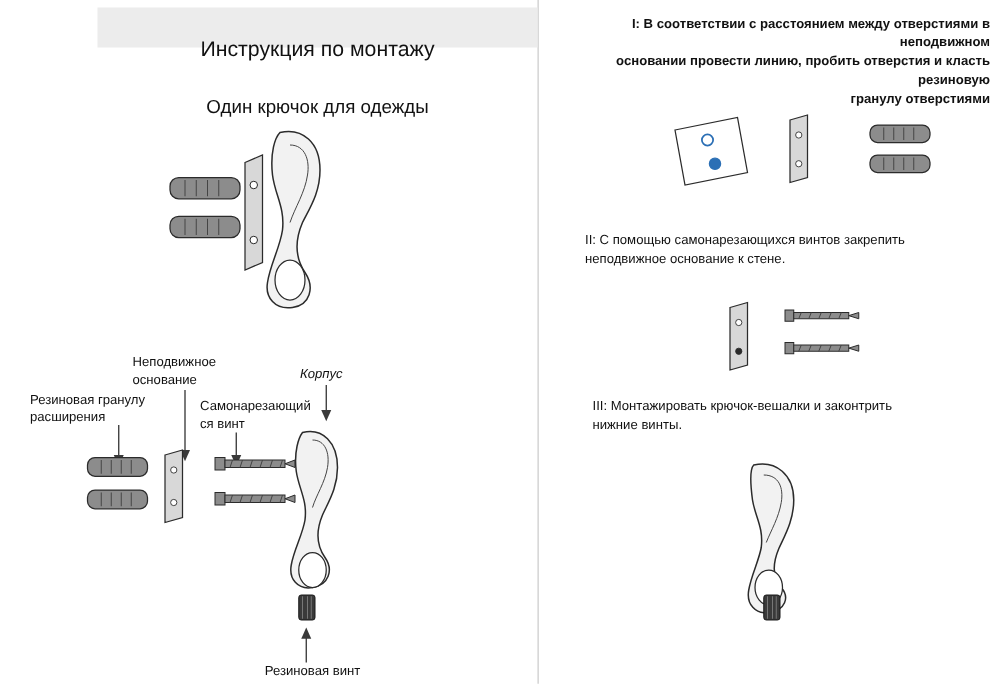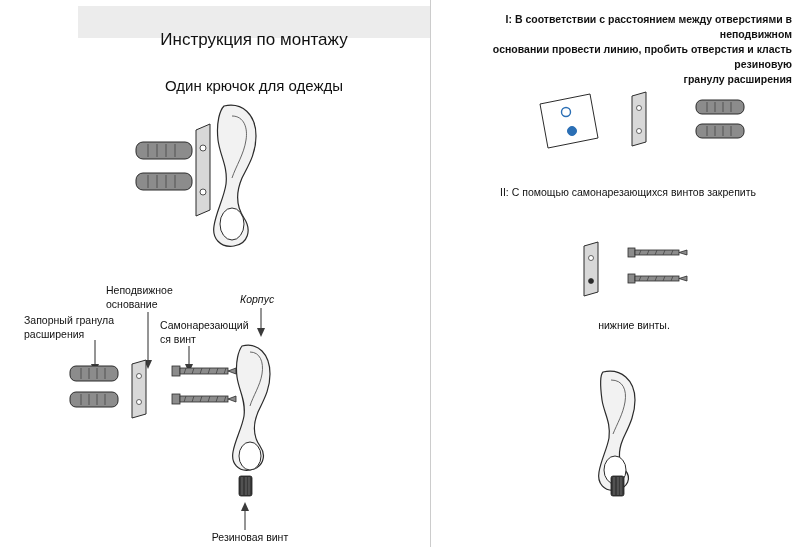--- a/index.html
+++ b/index.html
@@ -58,21 +58,20 @@
     position: absolute;
     font-size: 10.5px;
     line-height: 14px;
     color: #111;
   }
   .right-step {
     position: absolute;
     font-size: 10.5px;
     line-height: 15px;
     color: #111;
-    text-align: center;
   }
   .arrow {
     position: absolute;
   }
   svg { display: block; overflow: visible; }
   .ln { stroke: #2b2b2b; fill: none; stroke-width: 1; }
   .ln-thin { stroke: #444; fill: none; stroke-width: 0.8; }
   .fill-dark { fill: #3a3a3a; }
   .fill-mid { fill: #8c8c8c; }
   .fill-light { fill: #f2f2f2; }
@@ -116,21 +115,21 @@
 
       <g>
         <path d="M104 6 C122 2 136 14 136 36 C136 54 128 66 122 78 C116 92 116 106 124 118 C132 130 128 144 114 146 C100 148 92 138 94 126 C96 112 104 98 106 84 C108 66 100 56 98 40 C96 22 100 10 104 6 Z" class="fill-light" stroke="#2b2b2b" stroke-width="1.2"></path>
         <path d="M112 16 C124 16 128 28 126 40 C124 54 116 66 112 78" class="ln-thin"></path>
         <ellipse cx="112" cy="124" rx="12" ry="16" class="fill-white" stroke="#2b2b2b" stroke-width="1"></ellipse>
       </g>
     </svg>
   </div>
 
   <div class="caption" style="left:24px; top:313px; width:110px;">
-    <div>Запорный гранула</div>
+    <div>Резиновая гранулу</div>
     <div>расширения</div>
   </div>
 
   <div class="caption" style="left:106px; top:283px; width:90px;">
     <div>Неподвижное</div>
     <div>основание</div>
   </div>
 
   <div class="caption" style="left:160px; top:318px; width:90px;">
     <div>Самонарезающий</div>
@@ -233,21 +232,21 @@
       <rect x="3" y="2" width="13" height="20" rx="2" class="fill-dark" stroke="#1a1a1a" stroke-width="0.8"></rect>
       <line x1="6" y1="3" x2="6" y2="21" stroke="#777" stroke-width="0.8"></line>
       <line x1="10" y1="3" x2="10" y2="21" stroke="#777" stroke-width="0.8"></line>
       <line x1="13" y1="3" x2="13" y2="21" stroke="#777" stroke-width="0.8"></line>
     </svg>
   </div>
 
   <div class="right-step" style="left:452px; top:12px; width:340px; text-align:right;font-weight:bold;">
     <div>I: В соответствии с расстоянием между отверстиями в неподвижном</div>
     <div>основании провести линию, пробить отверстия и класть резиновую</div>
-    <div>гранулу расширения</div>
+    <div>гранулу отверстиями</div>
   </div>
 
   <div style="position:absolute; left:520px; top:86px;">
     <svg width="260" height="80" viewBox="0 0 260 80">
 
       <g>
         <path d="M20 18 L70 8 L78 52 L28 62 Z" class="fill-white" stroke="#2b2b2b" stroke-width="1"></path>
         <circle cx="46" cy="26" r="4.5" fill="#ffffff" stroke="#2b6fb5" stroke-width="1.4"></circle>
         <circle cx="52" cy="45" r="4.5" fill="#2b6fb5" stroke="#2b6fb5" stroke-width="1"></circle>
       </g>
@@ -268,20 +267,21 @@
         <line x1="187" y1="40" x2="187" y2="50" class="ln-thin" stroke="#ffffff"></line>
         <line x1="195" y1="40" x2="195" y2="50" class="ln-thin" stroke="#ffffff"></line>
         <line x1="203" y1="40" x2="203" y2="50" class="ln-thin" stroke="#ffffff"></line>
         <line x1="211" y1="40" x2="211" y2="50" class="ln-thin" stroke="#ffffff"></line>
       </g>
     </svg>
   </div>
 
   <div class="right-step" style="left:468px; top:185px; width:320px;">
     <div>II: С помощью самонарезающихся винтов закрепить</div>
+    <div>неподвижное основание к стене.</div>
   </div>
 
   <div style="position:absolute; left:578px; top:238px;">
     <svg width="140" height="62" viewBox="0 0 140 62">
       <g>
         <path d="M6 8 L20 4 L20 54 L6 58 Z" class="fill-grey" stroke="#2b2b2b" stroke-width="1"></path>
         <circle cx="13" cy="20" r="2.5" fill="#ffffff" stroke="#2b2b2b" stroke-width="0.7"></circle>
         <circle cx="13" cy="43" r="2.5" fill="#2b2b2b" stroke="#2b2b2b" stroke-width="0.7"></circle>
       </g>
       <g>
@@ -300,20 +300,21 @@
         <line x1="63" y1="38" x2="61" y2="43" class="ln-thin"></line>
         <line x1="71" y1="38" x2="69" y2="43" class="ln-thin"></line>
         <line x1="79" y1="38" x2="77" y2="43" class="ln-thin"></line>
         <line x1="87" y1="38" x2="85" y2="43" class="ln-thin"></line>
         <line x1="95" y1="38" x2="93" y2="43" class="ln-thin"></line>
       </g>
     </svg>
   </div>
 
   <div class="right-step" style="left:474px; top:318px; width:320px;">
+    <div>III: Монтажировать крючок-вешалки и законтрить</div>
     <div>нижние винты.</div>
   </div>
 
   <div style="position:absolute; left:585px; top:368px;">
     <svg width="80" height="110" viewBox="0 0 80 110">
       <g>
         <path d="M18 4 C36 0 50 12 50 32 C50 48 43 60 38 71 C33 83 33 94 40 102 C47 110 43 120 31 122 C19 124 12 115 14 104 C16 92 22 81 24 70 C26 54 19 45 17 32 C15 17 15 7 18 4 Z" class="fill-light" stroke="#2b2b2b" stroke-width="1.2"></path>
         <path d="M26 12 C38 12 42 22 40 34 C38 46 32 56 28 66" class="ln-thin"></path>
         <ellipse cx="30" cy="102" rx="11" ry="14" class="fill-white" stroke="#2b2b2b" stroke-width="1"></ellipse>
       </g>

